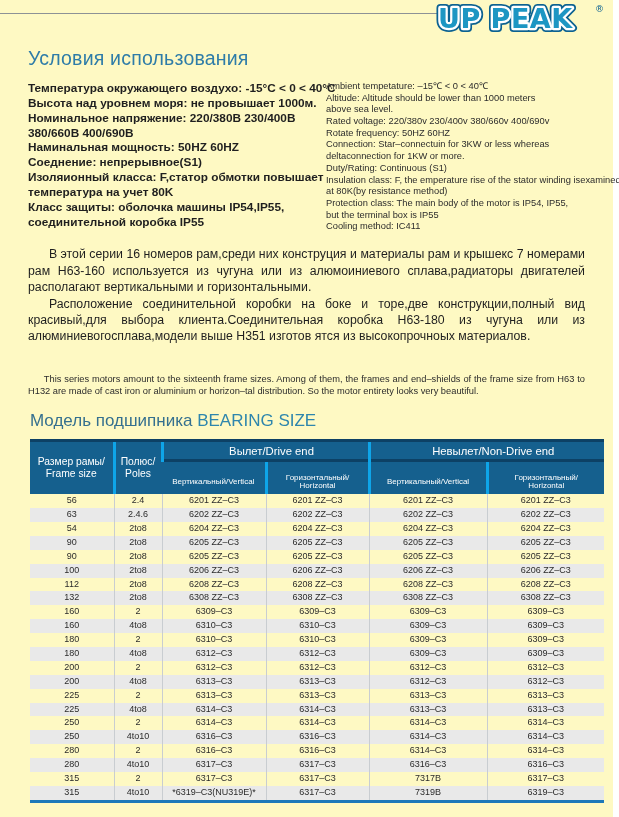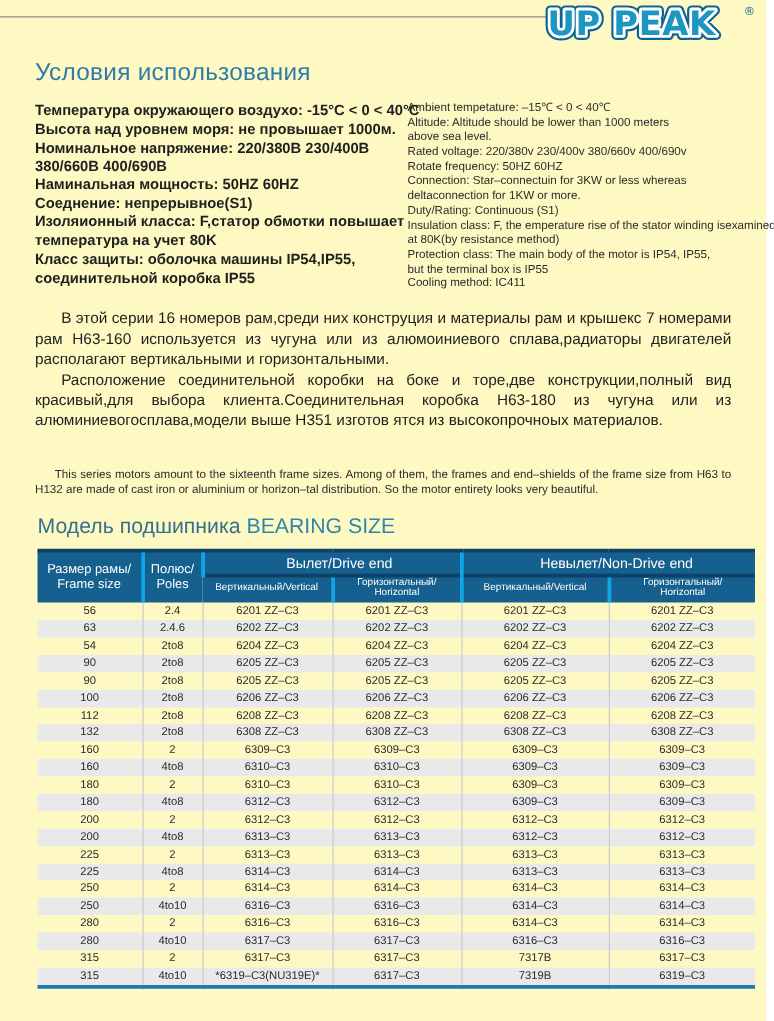--- a/index.html
+++ b/index.html
@@ -40,21 +40,21 @@
   table.bearing {
     width: 574px; margin-top: 8px;
     border-collapse: collapse; table-layout: fixed;
     border-bottom: 3px solid #1d79b9;
   }
   table.bearing thead th {
     background: #15608e; color: #fff; font-weight: 400;
     border-top: 3px solid #0d4165;
   }
   th.group { font-size: 11.3px; padding: 2px 0 0 12px; line-height: 1.25; }
-  th.sub { font-size: 8px; padding: 0 0 3px 0; line-height: 1.1; }
+  th.sub { font-size: 8px; padding: 12px 0 3px 0; line-height: 1.1; }
   th.span2 { font-size: 10.3px; line-height: 1.18; padding: 2px 0; }
   thead th + th { border-left: 3px solid #0ea5e9; }
   tbody td {
     font-size: 9px; line-height: 1.1; padding: 2px 0;
     text-align: center; color: #2b2b2b;
   }
   tbody td + td { border-left: 1px solid #c9cdd1; }
   tbody tr:nth-child(even) { background: #e9e9e9; }
 </style>
 </head>

